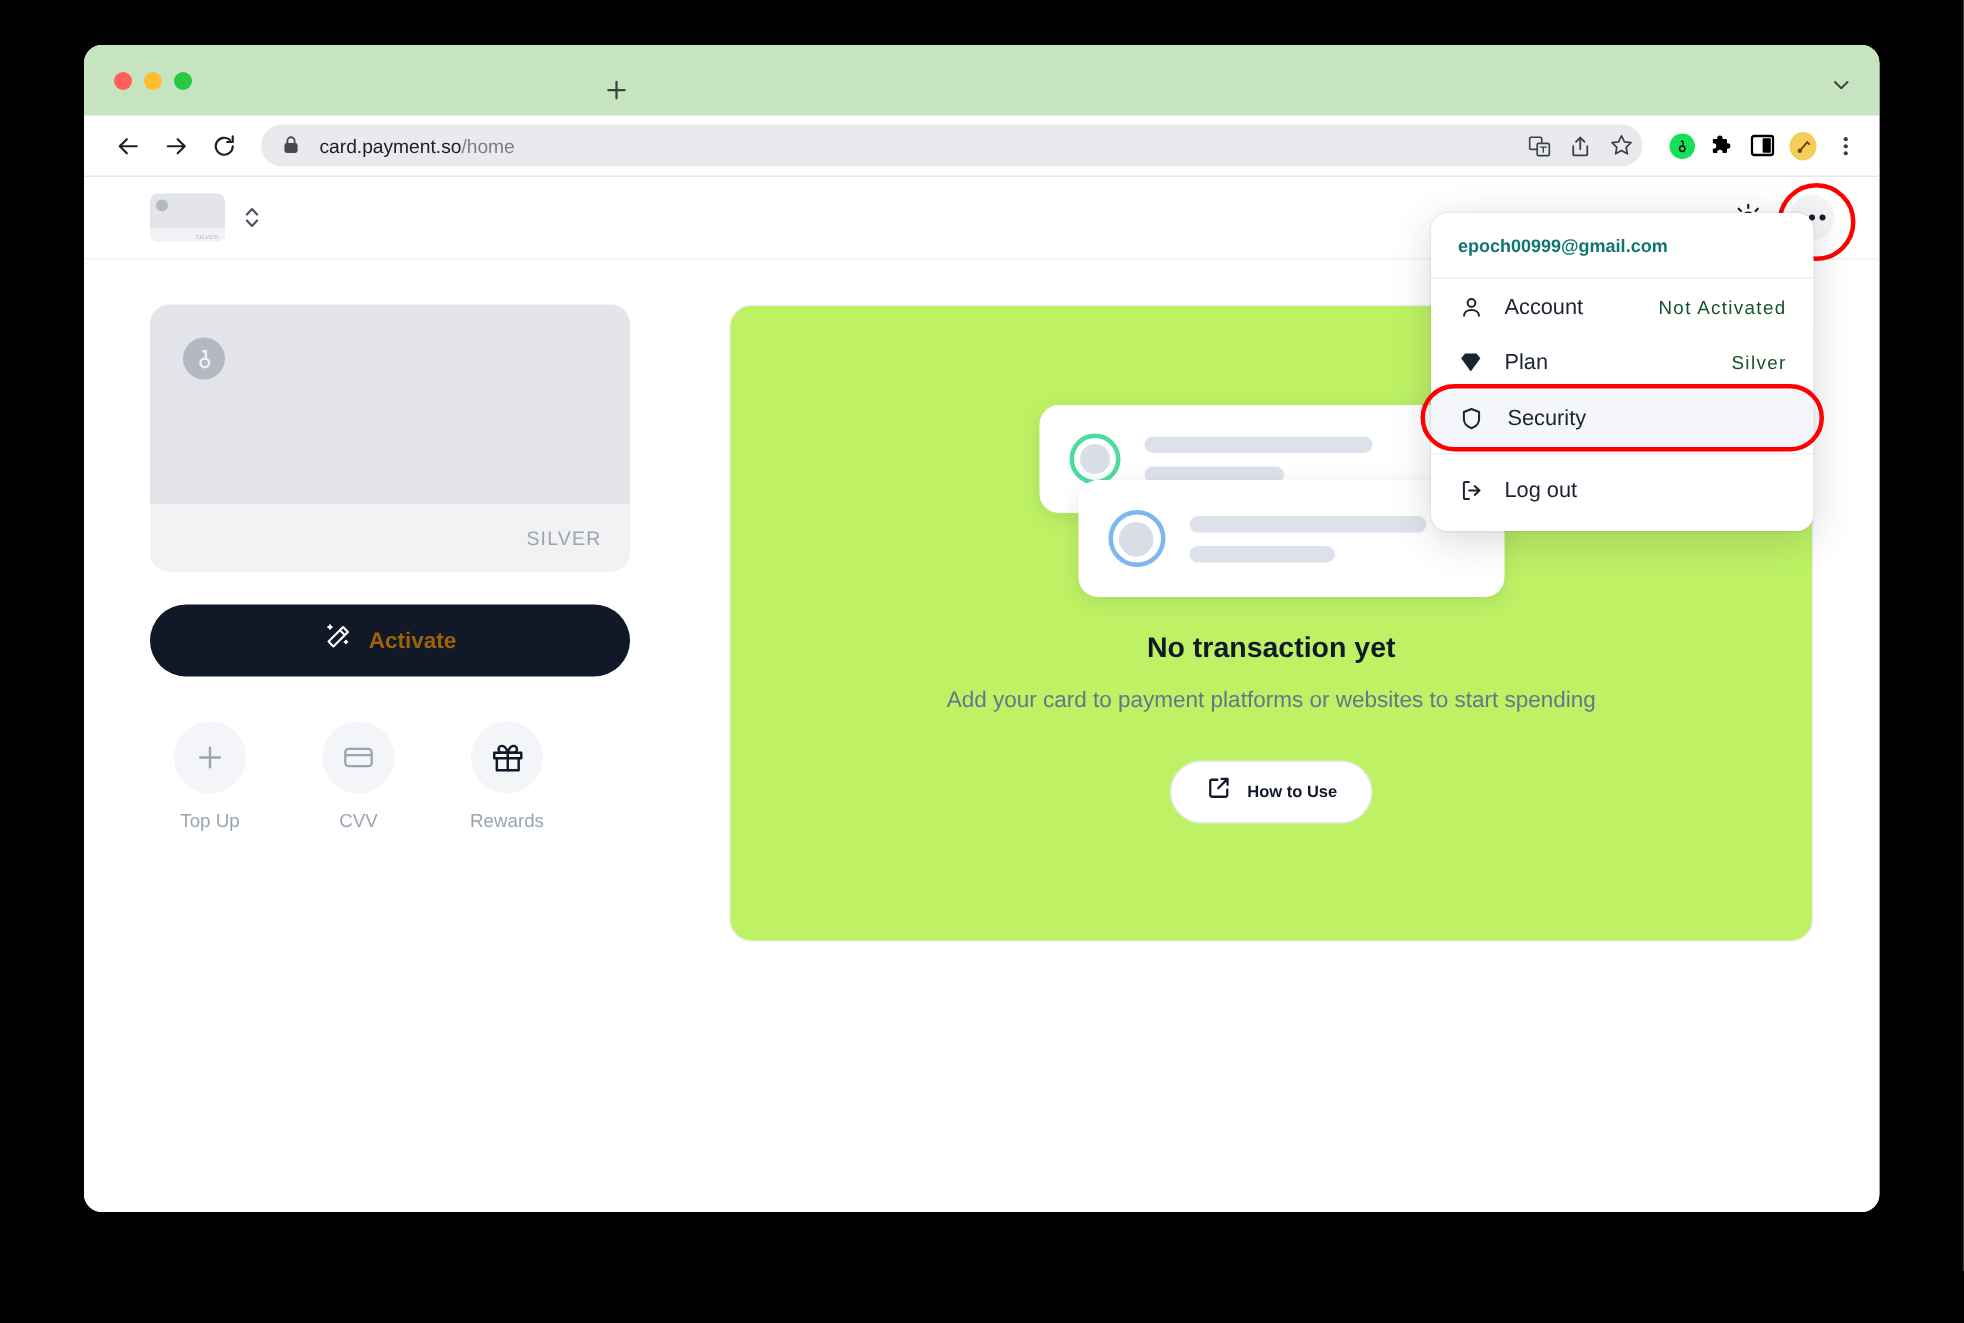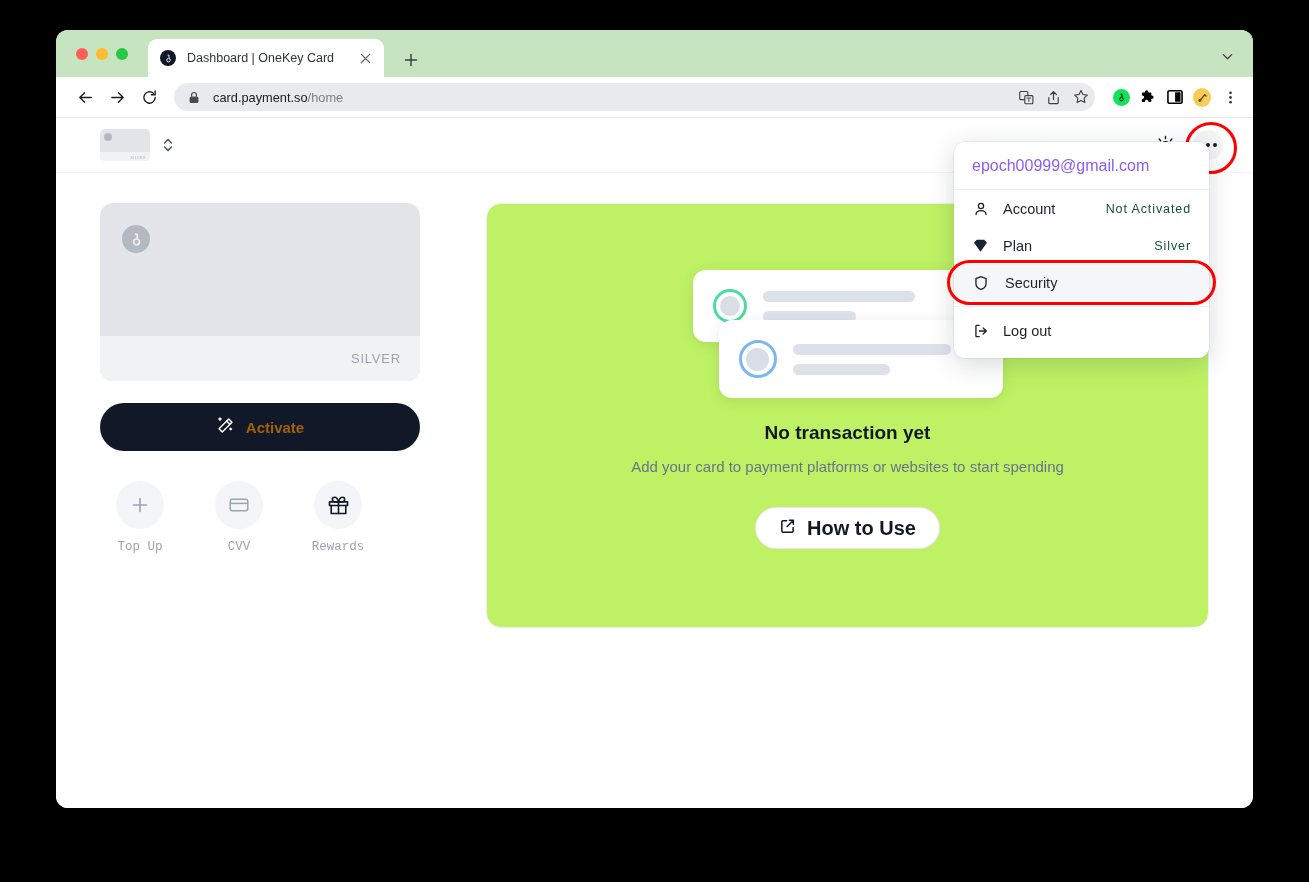--- a/index.html
+++ b/index.html
@@ -285,21 +285,20 @@
     gap: 11px;
     color: #a16207;
   }
   #activate-label { font-size: 15px; font-weight: bold; }
 
   #quick-actions {
     margin-top: 30px;
     display: flex;
     padding-left: 12px;
     gap: 43px;
-    font-family: Liberation Mono, monospace;
   }
   .quick-action { display: flex; flex-direction: column; align-items: center; width: 56px; }
   .qa-circle {
     width: 48px; height: 48px;
     border-radius: 50%;
     background: #f3f5f8;
     display: flex; align-items: center; justify-content: center;
   }
   .qa-label {
     margin-top: 11px;
@@ -374,42 +373,42 @@
     margin-top: 32px;
     height: 42px;
     padding: 0 23px;
     border: 1px solid #e4e8ee;
     border-radius: 21px;
     display: flex;
     align-items: center;
     gap: 11px;
     background: #ffffff;
   }
-  #how-to-use-label { font-size: 20px; color: #111827; font-weight: bold; }
+  #how-to-use-label { font-size: 11px; color: #111827; font-weight: bold; }
 
   
   #account-menu {
     position: absolute;
     right: 44px; top: 24px;
     width: 255px;
     background: #ffffff;
     border-radius: 11px;
     box-shadow: 0 6px 26px rgba(20,30,55,0.17), 0 0 0 1px rgba(20,30,55,0.05);
     overflow: visible;
     z-index: 40;
     padding-bottom: 9px;
   }
   #account-email-row {
     padding: 15px 18px 14px 18px;
     border-bottom: 1px solid #eef0f3;
   }
   #account-email {
-    font-size: 16px;
-    font-weight: normal;
-    color: #8b5cf6;
+    font-size: 12px;
+    font-weight: bold;
+    color: #0f766e;
   }
   .menu-item {
     height: 37px;
     display: flex;
     align-items: center;
     padding: 0 18px;
     gap: 14px;
     position: relative;
   }
   .menu-item .mi-icon {
@@ -449,34 +448,20 @@
 
 <div id="browser-window">
 
   <div id="tab-strip">
     <div id="traffic-lights">
       <div class="traffic-dot tl-red"></div>
       <div class="traffic-dot tl-yellow"></div>
       <div class="traffic-dot tl-green"></div>
     </div>
 
-    <div id="browser-tab">
-      <div id="tab-favicon">
-        <svg width="11" height="11" viewBox="0 0 16 16" fill="none">
-          <circle cx="8" cy="10.4" r="2.6" stroke="#ffffff" stroke-width="1.3"></circle>
-          <path d="M7.2 3.1h1.5v3.6" stroke="#ffffff" stroke-width="1.3" stroke-linecap="round" stroke-linejoin="round"></path>
-        </svg>
-      </div>
-      <div id="tab-title">Dashboard | OneKey Card</div>
-      <div id="tab-close">
-        <svg width="11" height="11" viewBox="0 0 12 12">
-            <path d="M1.5 1.5l9 9M10.5 1.5l-9 9" stroke="currentColor" stroke-width="1.4" stroke-linecap="round"></path>
-          </svg>
-      </div>
-    </div>
 
     <div id="new-tab-button">
       <svg width="14" height="14" viewBox="0 0 14 14">
           <path d="M7 1.5v11M1.5 7h11" stroke="currentColor" stroke-width="1.5" stroke-linecap="round"></path>
         </svg>
     </div>
 
     <div id="tab-strip-chevron">
       <svg width="13" height="13" viewBox="0 0 14 14">
           <path d="M2.5 5l4.5 4.5L11.5 5" stroke="currentColor" stroke-width="1.4" stroke-linecap="round" stroke-linejoin="round" fill="none"></path>

